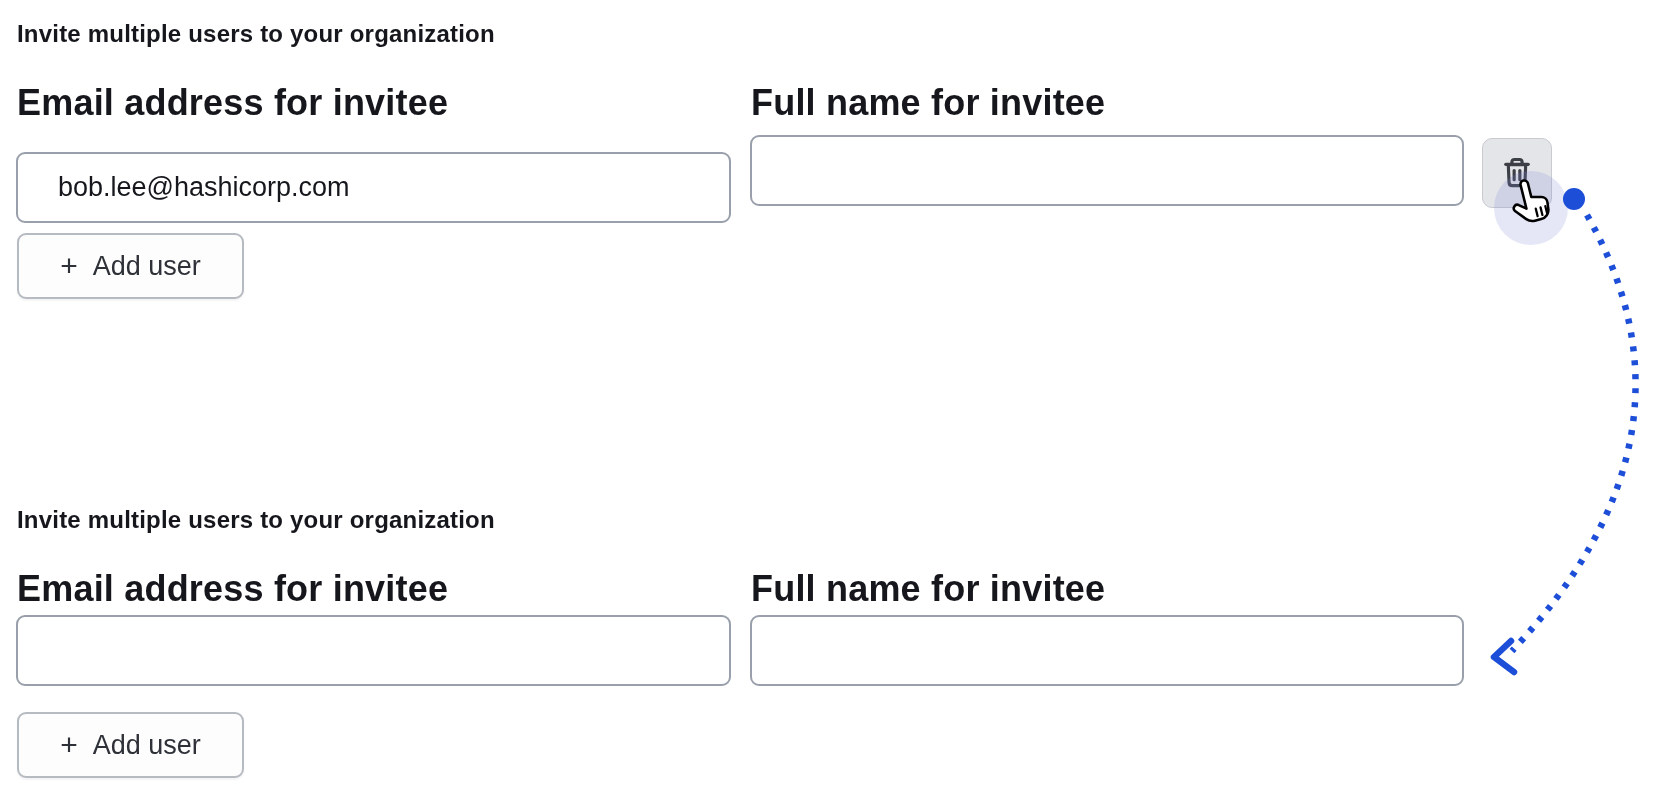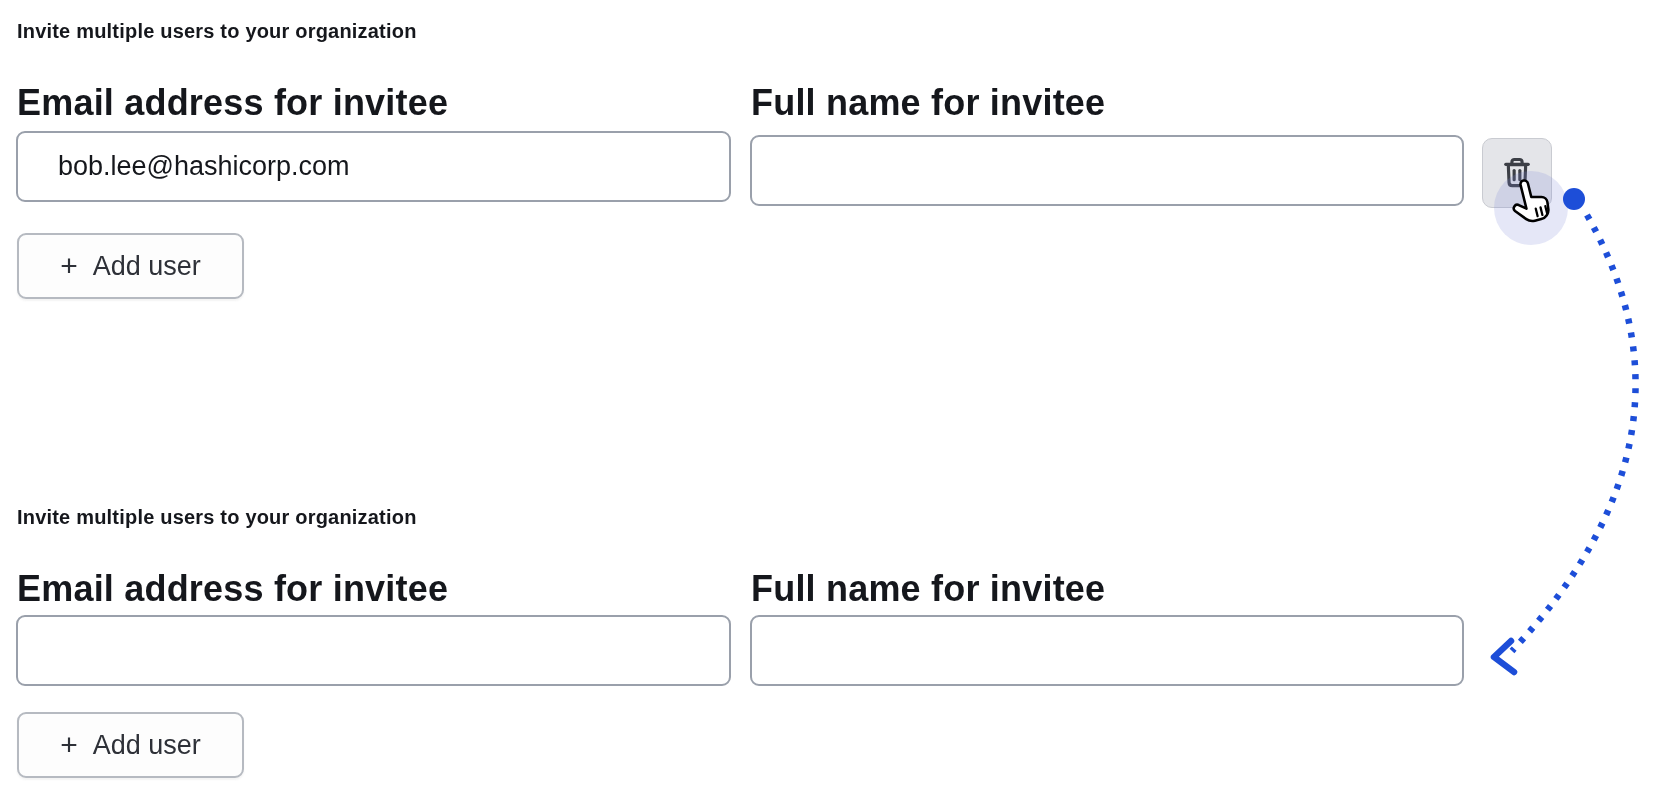--- a/index.html
+++ b/index.html
@@ -2,21 +2,21 @@
 <html style="--accent: #1d4ed8;"><head>
 <meta charset="utf-8">
 <style>
   * { margin:0; padding:0; box-sizing:border-box; }
   html,body { width:1672px; height:800px; background:#ffffff; overflow:hidden;
               font-family:"Liberation Sans", sans-serif; }
   .stage { position:relative; width:1672px; height:800px; background:#ffffff; }
 
   .heading {
     position:absolute; left:17px;
-    font-size:20px; font-weight:700; color:#15171c; letter-spacing:.2px;
+    font-size:24px; font-weight:700; color:#15171c; letter-spacing:.2px;
     white-space:nowrap;
   }
   .field-label {
     position:absolute;
     font-size:36px; font-weight:700; color:#15171c; letter-spacing:.2px;
     white-space:nowrap;
   }
   .text-input {
     position:absolute; height:71px;
     border:2px solid #9aa0ab; border-radius:9px; background:#ffffff;
@@ -54,21 +54,21 @@
 <body>
 
 <div class="stage">
 
   <div>
     <div class="heading" style="top:20px">Invite multiple users to your organization</div>
 
     <div class="field-label" style="left:17px; top:82px">Email address for invitee</div>
     <div class="field-label" style="left:751px; top:82px">Full name for invitee</div>
 
-    <input class="text-input input-email" style="top: 131px; padding-left: 40px;" type="text" value="bob.lee@hashicorp.com">
+    <input class="text-input input-email" style="top: 152px; padding-left: 40px;" type="text" value="bob.lee@hashicorp.com">
     <input class="text-input input-name" style="top: 135px;" type="text" value="">
 
     <button class="trash-btn">
       <span style="display:flex">
         <svg width="36" height="36" viewBox="0 0 24 24" fill="none" stroke-width="2.1" stroke-linecap="round" stroke-linejoin="round">
           <path d="M4.5 6.2h15"></path>
           <path d="M8.6 6V4.6A1.6 1.6 0 0 1 10.2 3h3.6a1.6 1.6 0 0 1 1.6 1.6V6"></path>
           <path d="M6.2 6.4l.5 12a2.1 2.1 0 0 0 2.1 2h6.4a2.1 2.1 0 0 0 2.1-2l.5-12z"></path>
           <path d="M10.1 10.3v6.2"></path>
           <path d="M13.9 10.3v6.2"></path>

